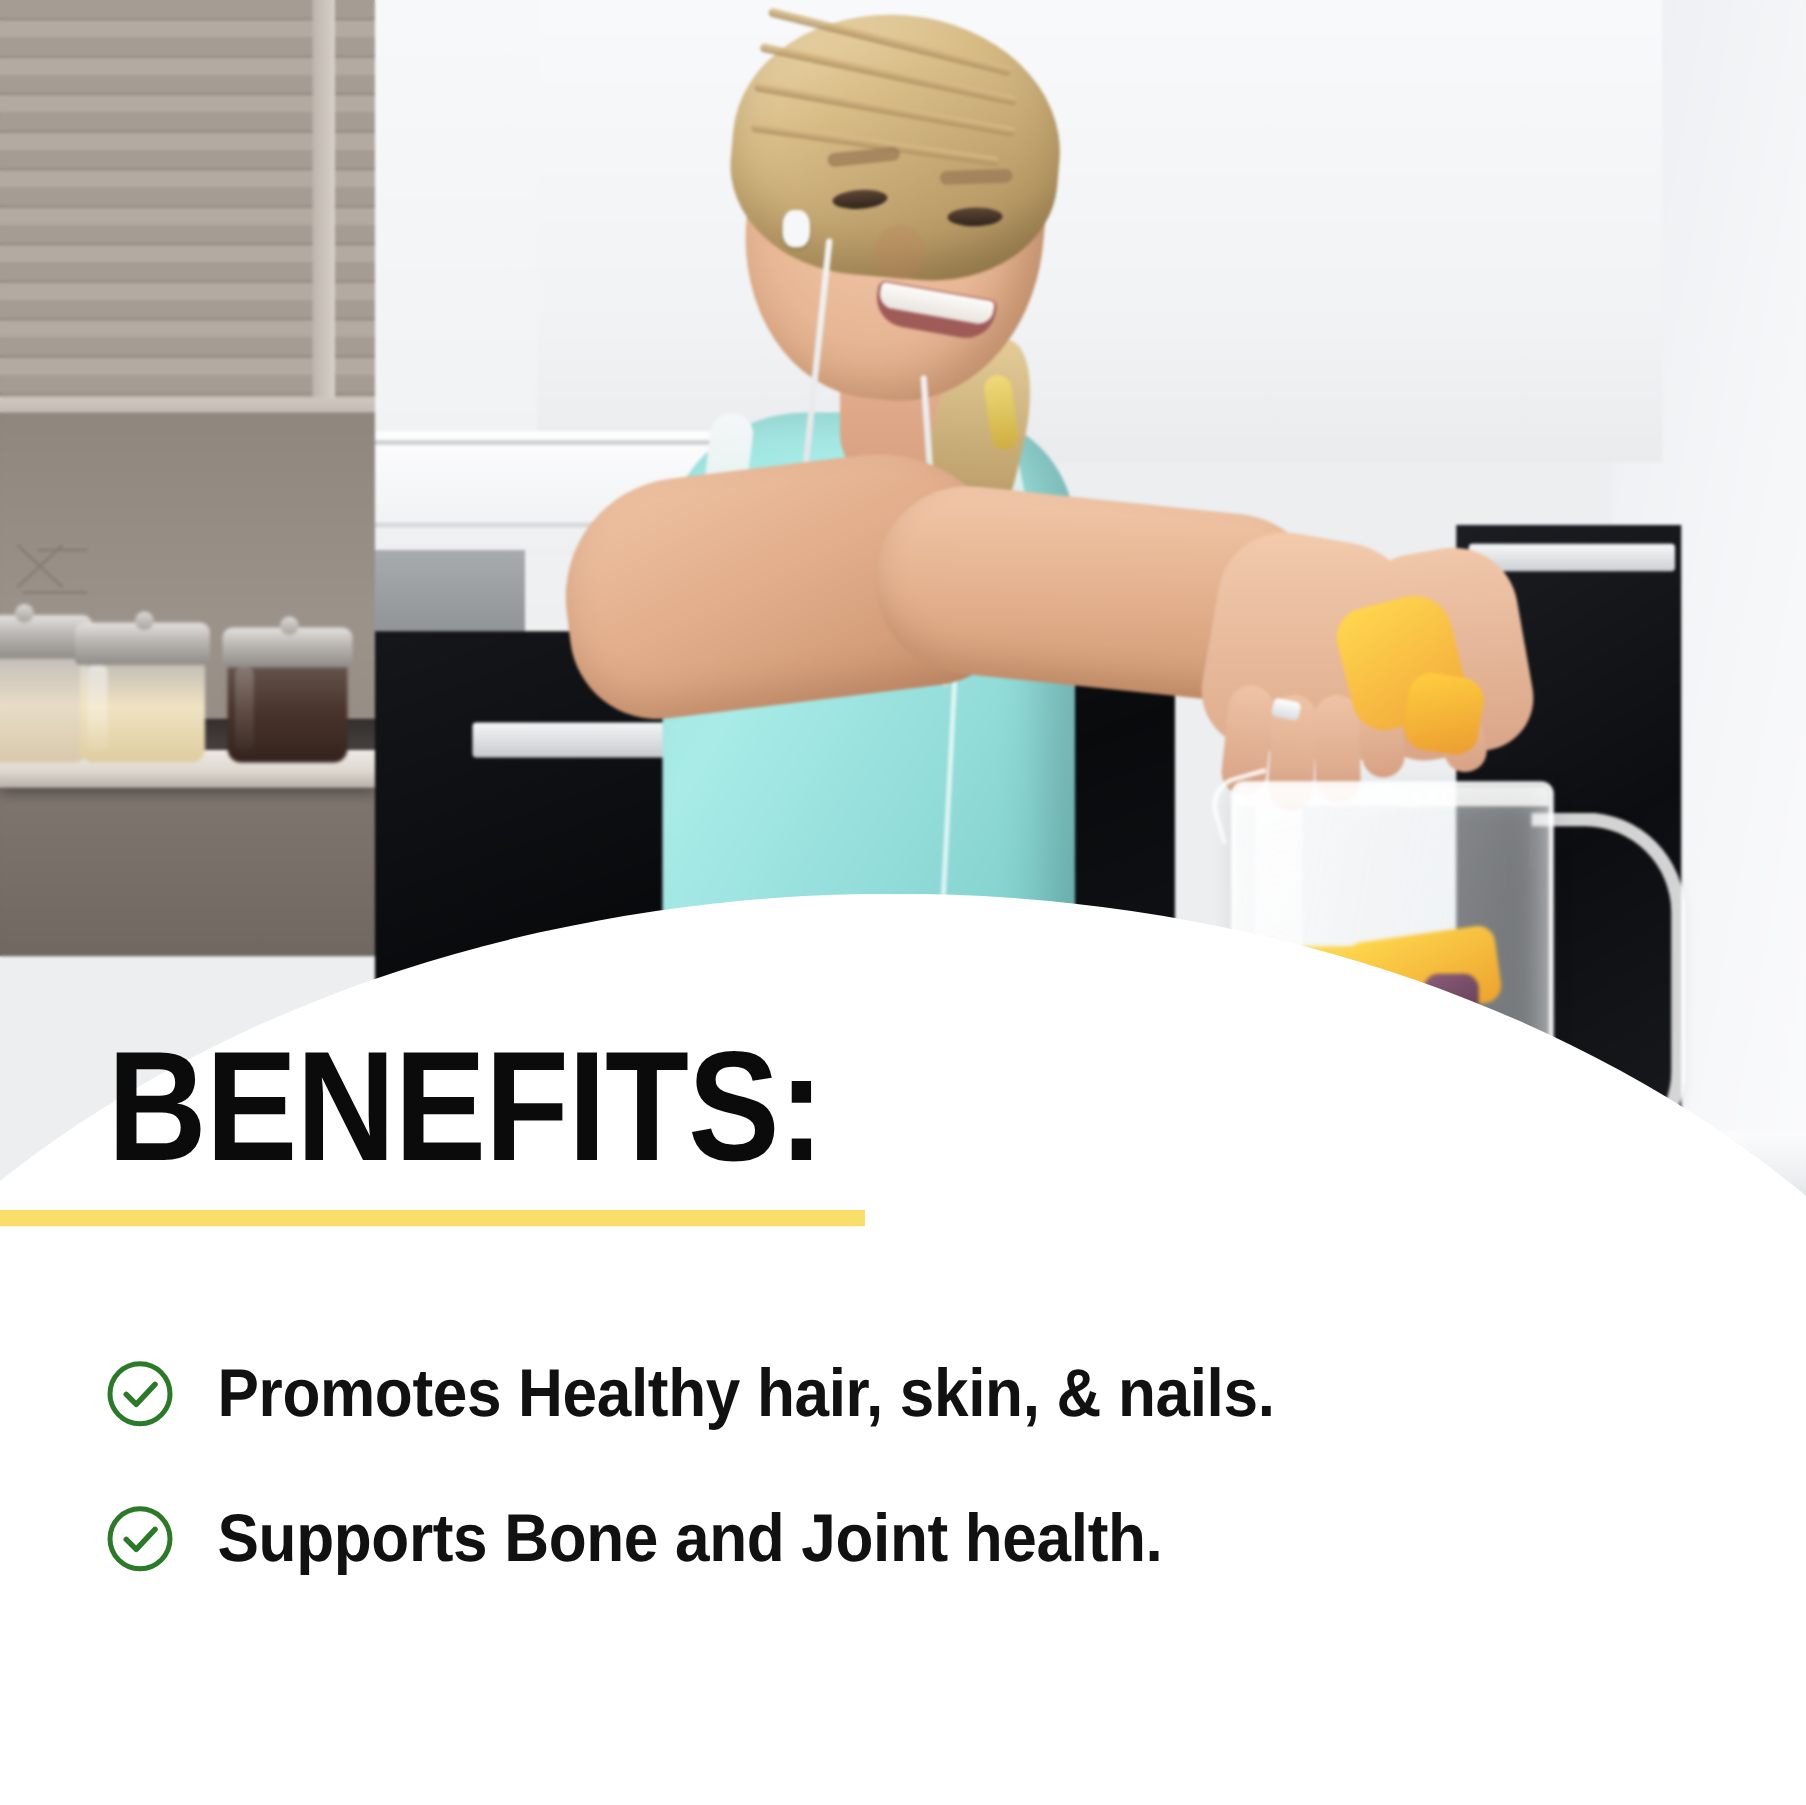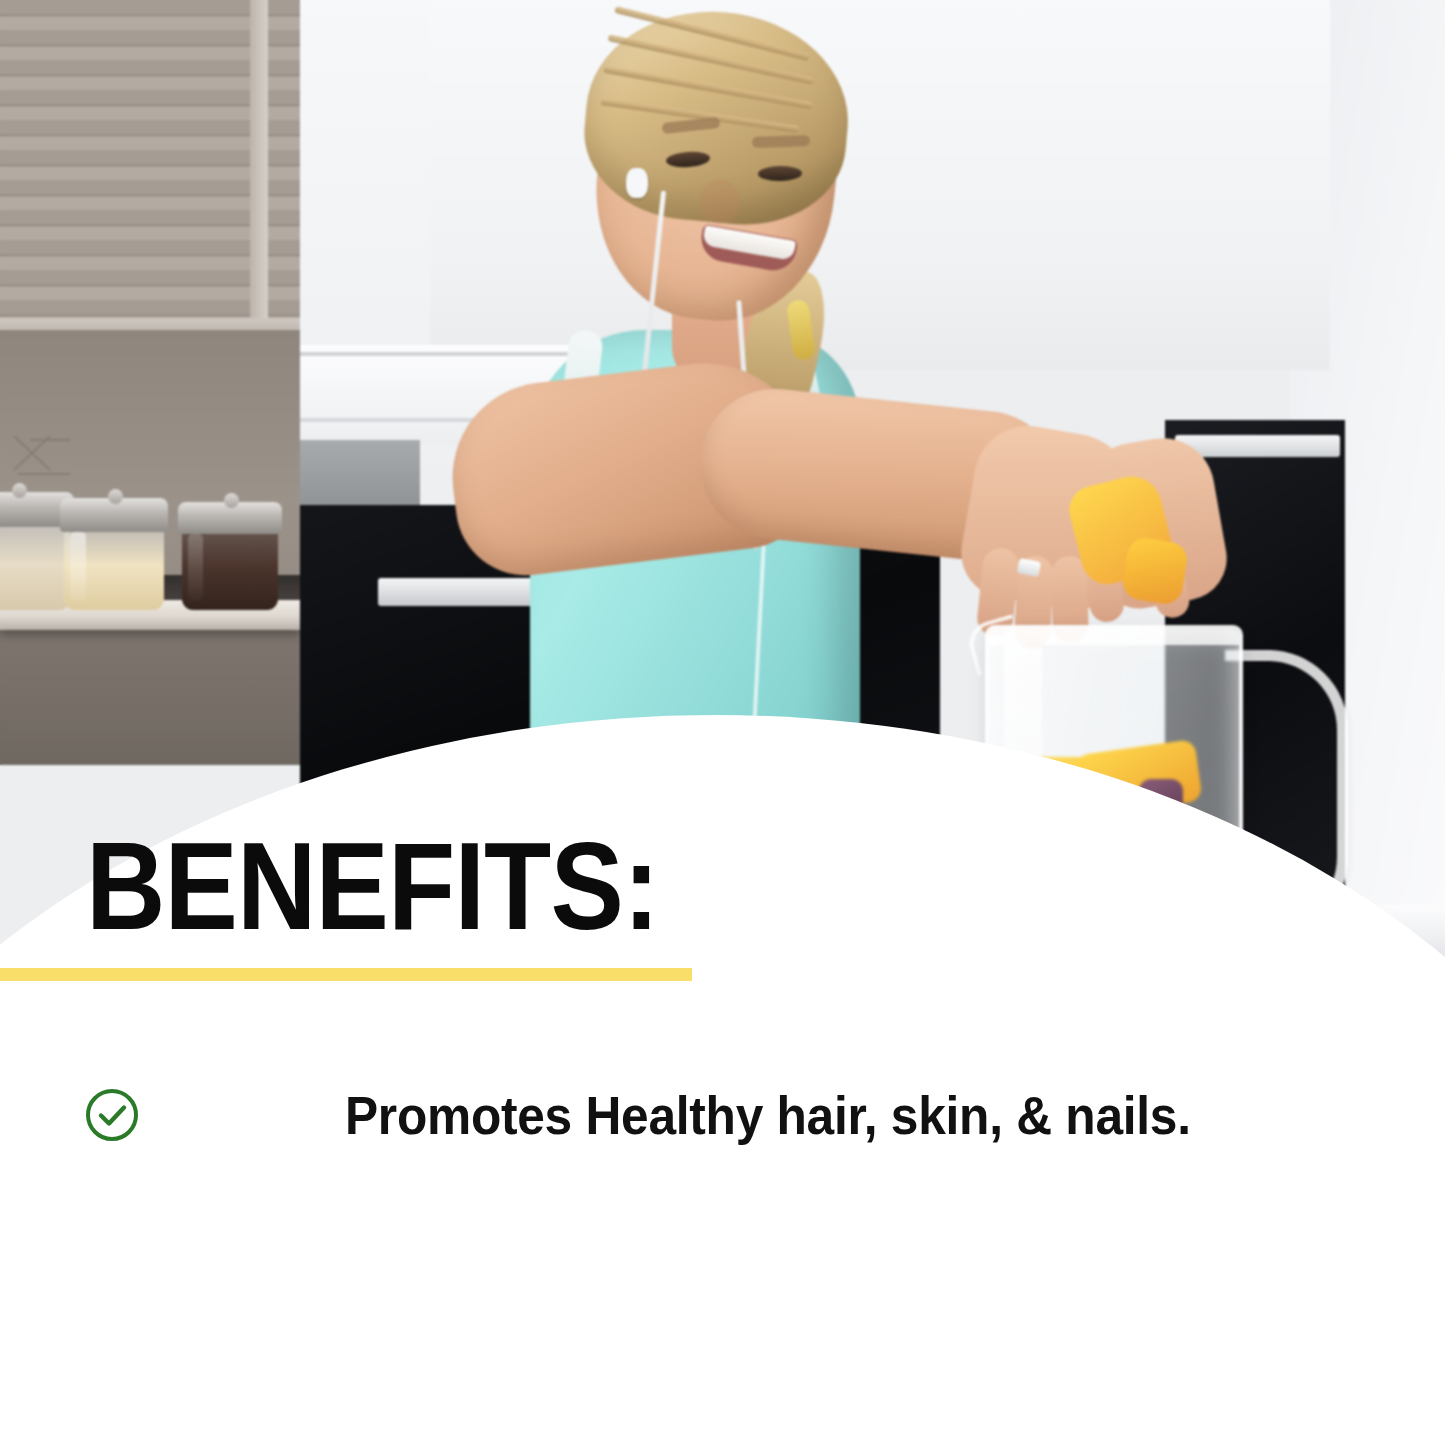--- a/index.html
+++ b/index.html
@@ -216,21 +216,20 @@
   .rule{
     position:absolute;left:0;top:253px;
     width:692px;height:13px;
     background:#fade6a;
   }
 
   .bullets{position:absolute;left:84px;top:342px;width:1180px;}
   .bullet{
     display:flex;align-items:center;
     height:116px;
-    justify-content:space-between;
   }
   .check{
     flex:0 0 auto;width:56px;height:56px;margin-right:34px;
     display:block;
   }
   .b-text{
     font-family:"Liberation Sans","DejaVu Sans",sans-serif;
     font-weight:700;
     font-size:54px;
     line-height:1;
@@ -366,17 +365,24 @@
 
       <div class="bullet">
         <svg class="check" viewBox="0 0 56 56">
           <circle cx="28" cy="28" r="24" fill="none" stroke="#2a7a28" stroke-width="4"></circle>
           <path d="M17 28.5 L25 36.5 L40 20.5" fill="none" stroke="#2a7a28" stroke-width="4.4" stroke-linecap="round" stroke-linejoin="round"></path>
         </svg>
         <span class="b-text">Promotes Healthy hair, skin, &amp; nails.</span>
       </div>
 
 
+      <div class="bullet">
+        <svg class="check" viewBox="0 0 56 56">
+          <circle cx="28" cy="28" r="24" fill="none" stroke="#2a7a28" stroke-width="4"></circle>
+          <path d="M17 28.5 L25 36.5 L40 20.5" fill="none" stroke="#2a7a28" stroke-width="4.4" stroke-linecap="round" stroke-linejoin="round"></path>
+        </svg>
+        <span class="b-text">Supports Bone and Joint health.</span>
+      </div>
 
     </div>
   </div>
 
 </div>
 
 </body></html>

